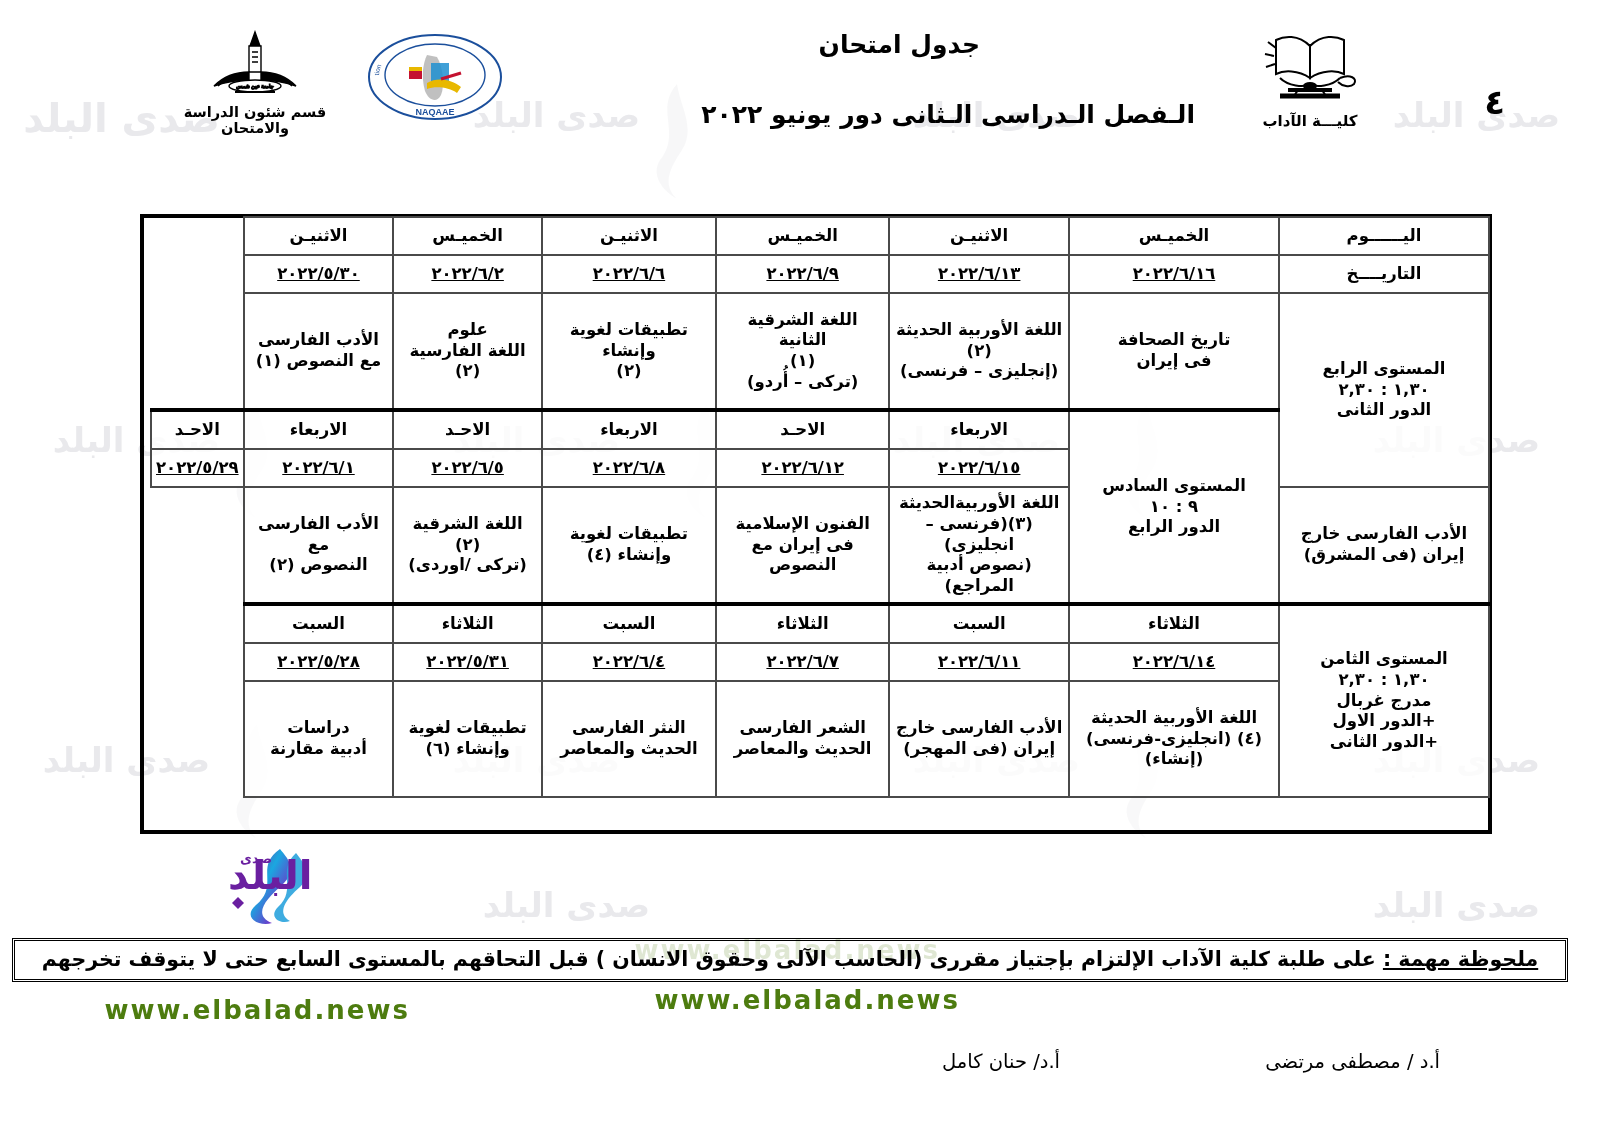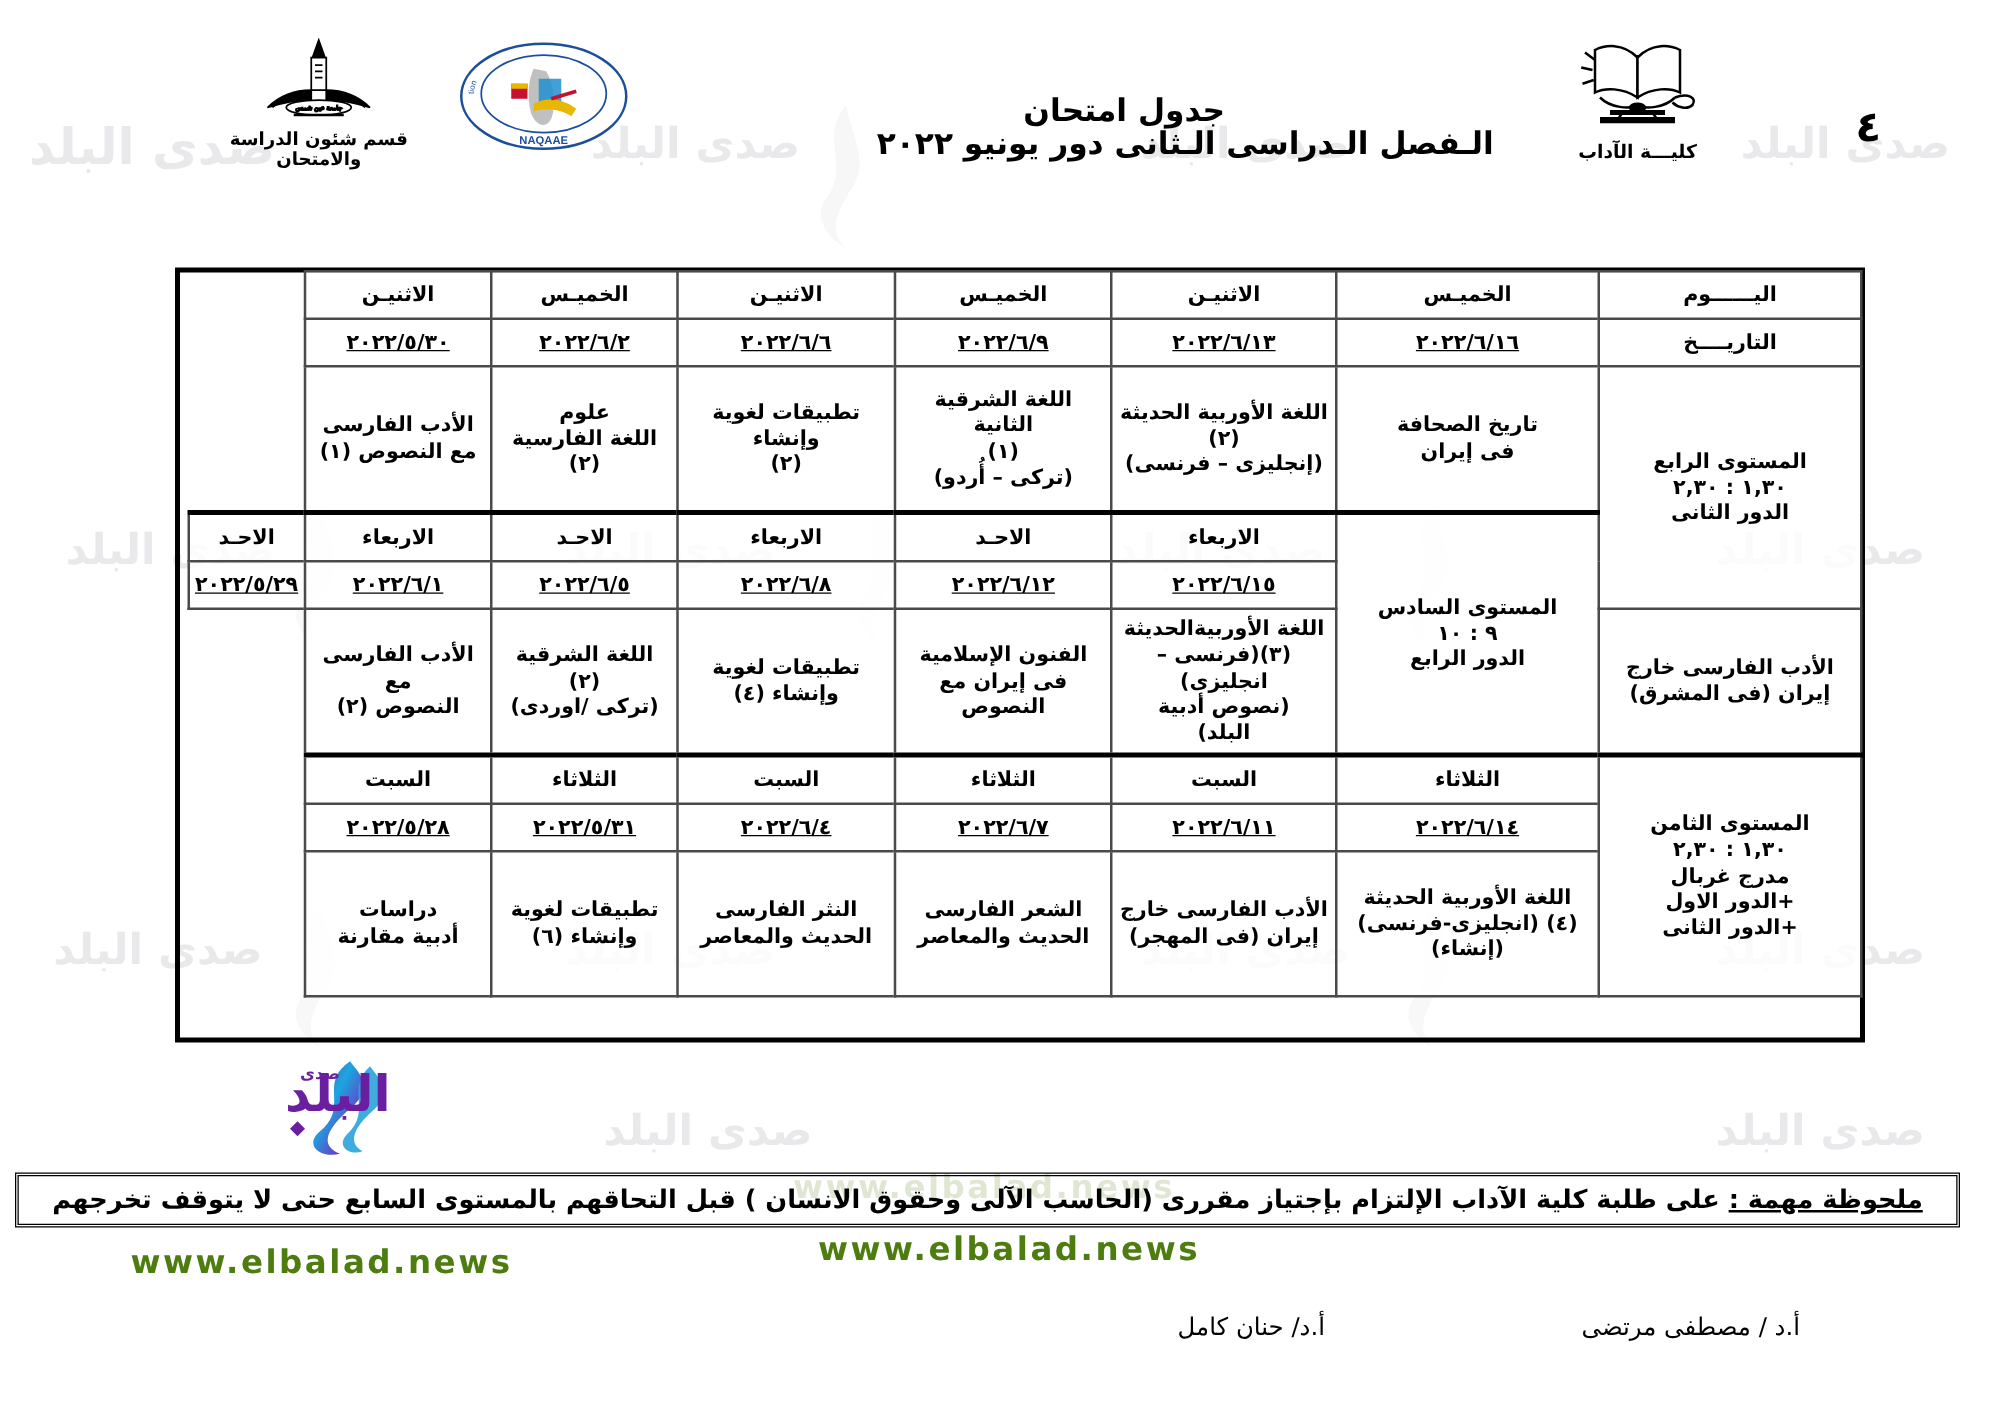--- a/index.html
+++ b/index.html
@@ -20,21 +20,21 @@
   .wm-big{font-size:40px;}
   .wm-url{position:absolute;color:#4d7c0f;font-size:26px;font-weight:bold;letter-spacing:2px;
       pointer-events:none;user-select:none;z-index:0;direction:ltr;}
   .swoosh{position:absolute;width:58px;height:120px;z-index:0;pointer-events:none;opacity:.5;}
 
   
   .hdr{position:relative;height:215px;z-index:2;}
   .pagenum{position:absolute;right:95px;top:82px;font-size:34px;font-weight:bold;}
   .facultylogo{position:absolute;right:225px;top:26px;width:130px;text-align:center;}
   .facultylogo .cap{font-size:15px;font-weight:bold;margin-top:2px;letter-spacing:1px;}
-  .title-jadwal{position:absolute;right:620px;top:30px;font-size:25px;font-weight:bold;letter-spacing:3px;margin-top:44px;}
+  .title-jadwal{position:absolute;right:620px;top:30px;font-size:25px;font-weight:bold;letter-spacing:3px;}
   .title-term{position:absolute;right:405px;top:100px;font-size:25px;font-weight:bold;letter-spacing:3px;}
   .title-dept{position:absolute;right:395px;top:145px;font-size:43px;font-weight:bold;letter-spacing:1px;}
   .naqaae{position:absolute;right:1095px;top:33px;width:140px;height:88px;}
   .univ{position:absolute;right:1255px;top:30px;width:180px;text-align:center;}
   .univ .cap{font-size:14.5px;font-weight:bold;margin-top:2px;}
 
   
   table.sched{
     position:absolute;right:110px;top:216px;
     border-collapse:collapse;
@@ -265,21 +265,21 @@
         </tr>
         <tr>
           <td class="subj">
             <div>الأدب الفارسى خارج</div>
             <div>إيران (فى المشرق)</div>
           </td>
           <td class="subj">
             <div>اللغة الأوربيةالحديثة</div>
             <div>(٣)(فرنسى –انجليزى)</div>
             <div>(نصوص أدبية</div>
-            <div>البلد)</div>
+            <div>المراجع)</div>
           </td>
           <td class="subj">
             <div>الفنون الإسلامية</div>
             <div>فى إيران مع النصوص</div>
           </td>
           <td class="subj">
             <div>تطبيقات لغوية</div>
             <div>وإنشاء (٤)</div>
           </td>
           <td class="subj">

